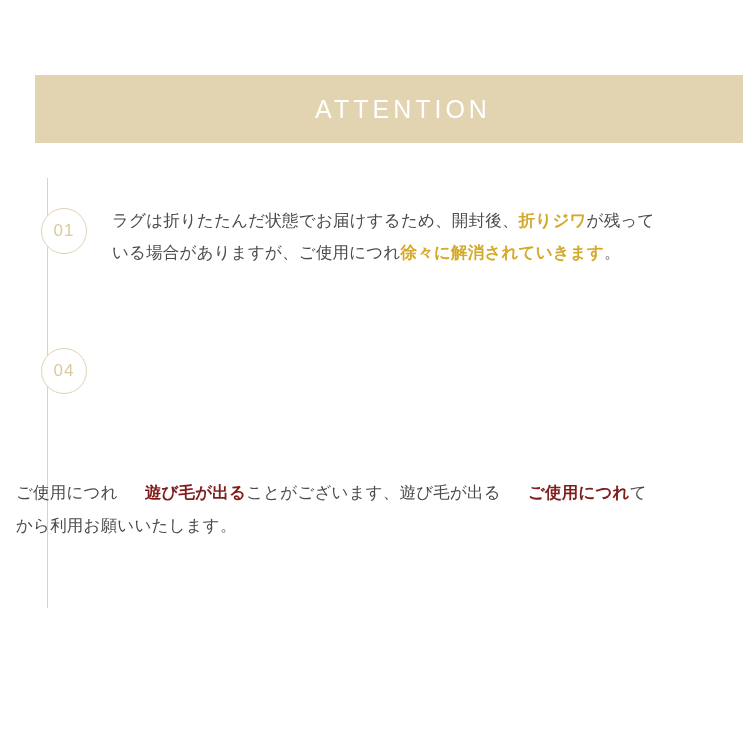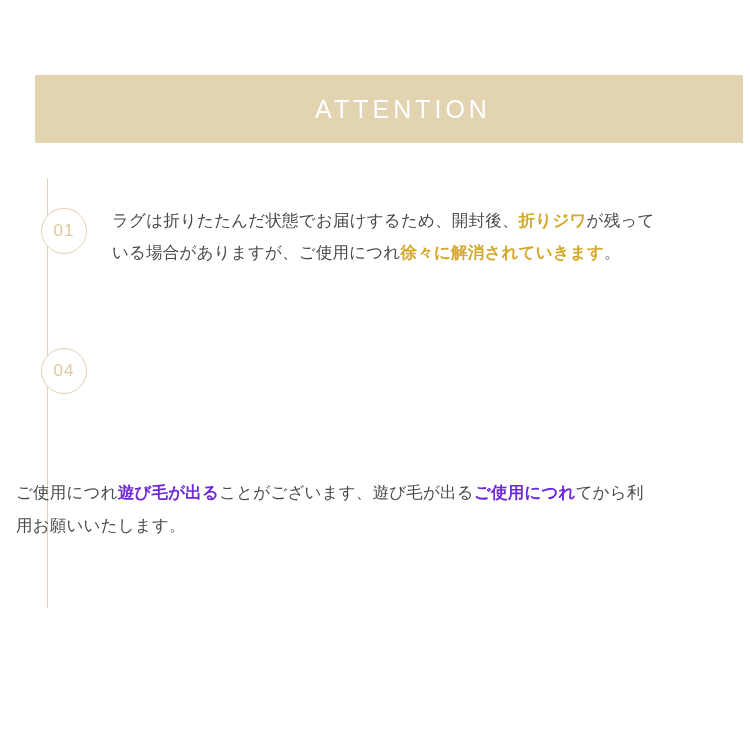--- a/index.html
+++ b/index.html
@@ -93,22 +93,23 @@
     font-size: 16.5px;
     line-height: 1.95;
     padding-top: 14px;
     letter-spacing: 0.2px;
   }
   .hl-gold {
     color: #d4a829;
     font-weight: bold;
   }
   .hl-orange {
-    color: #6d28d9;
+    color: #7f1d1d;
     font-weight: bold;
+    margin-left: 27px;
   }
 </style>
 </head>
 <body>
 
 <div class="page">
 
   <div class="header-banner">
     <div class="header-title">ATTENTION</div>
   </div>

